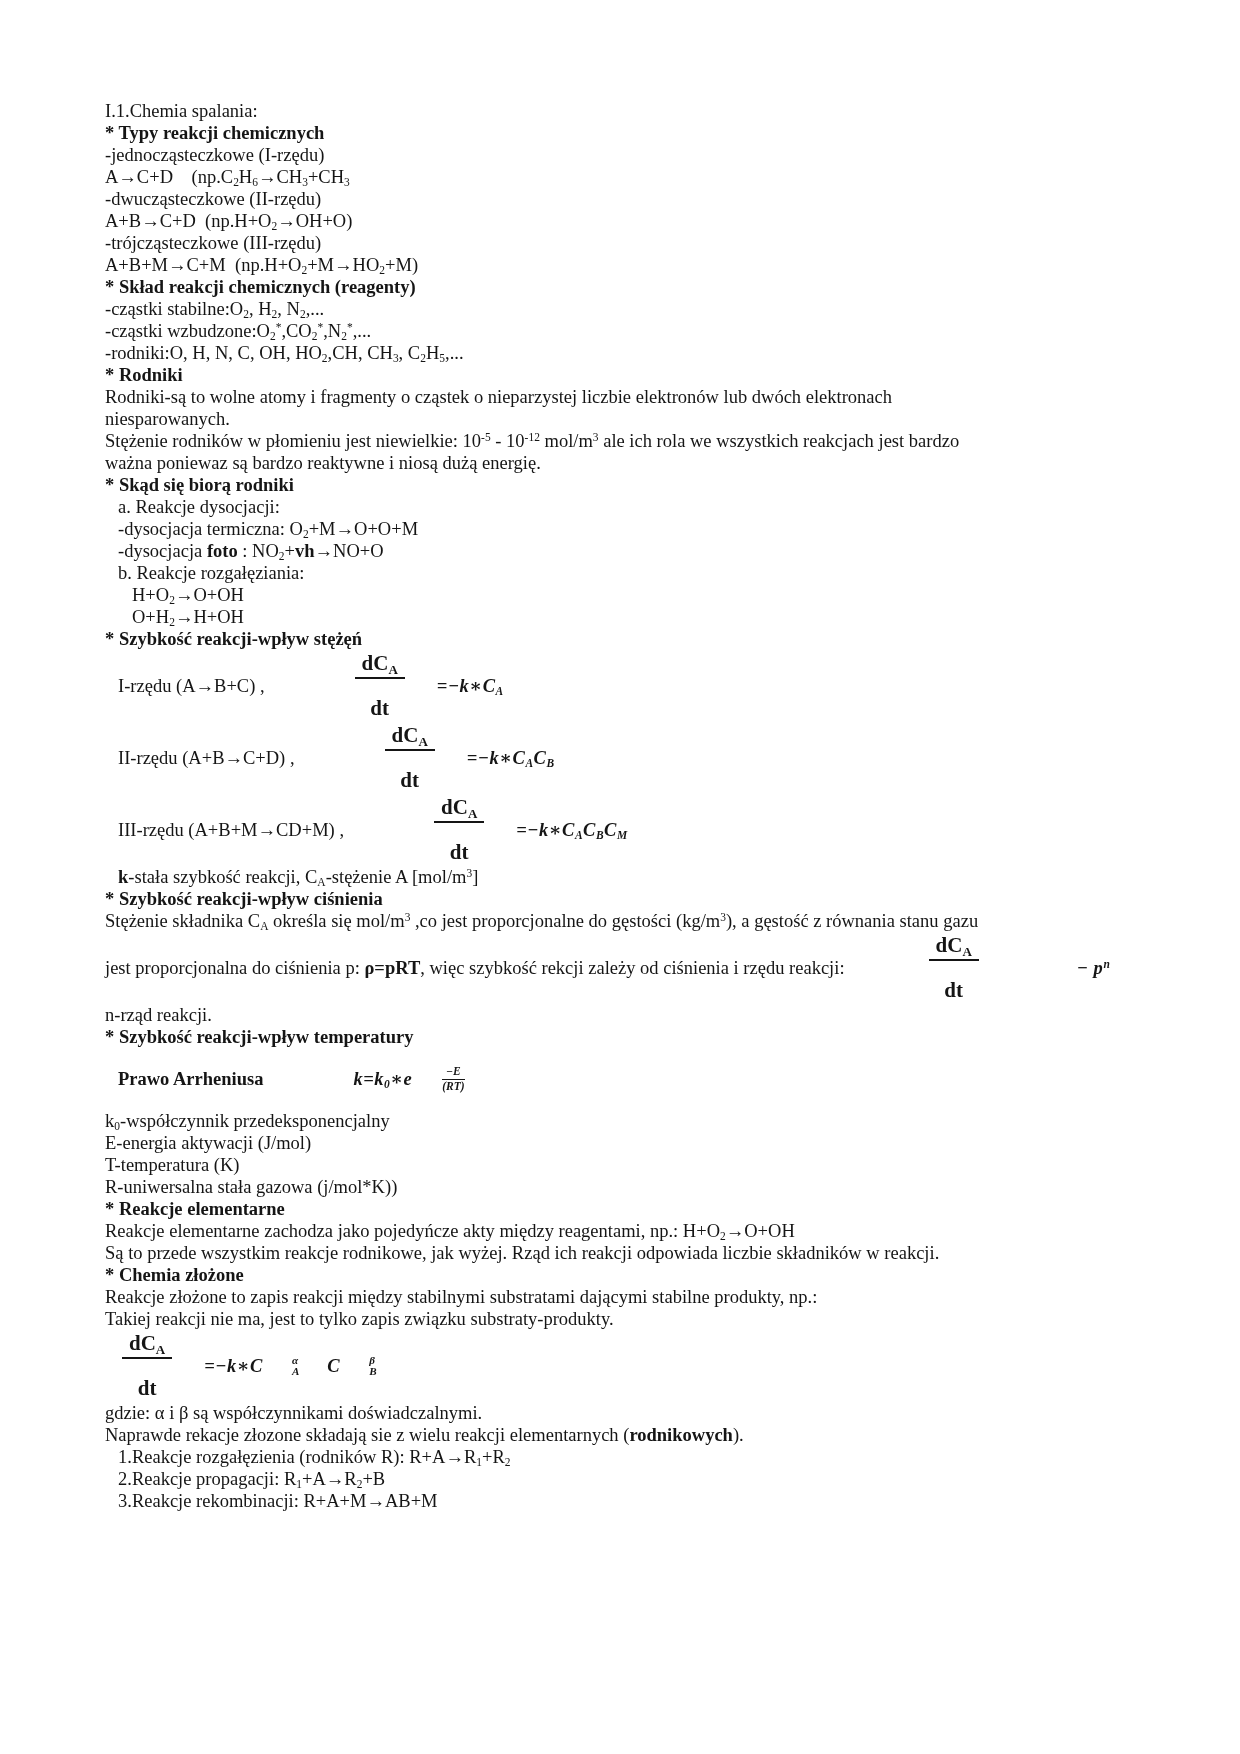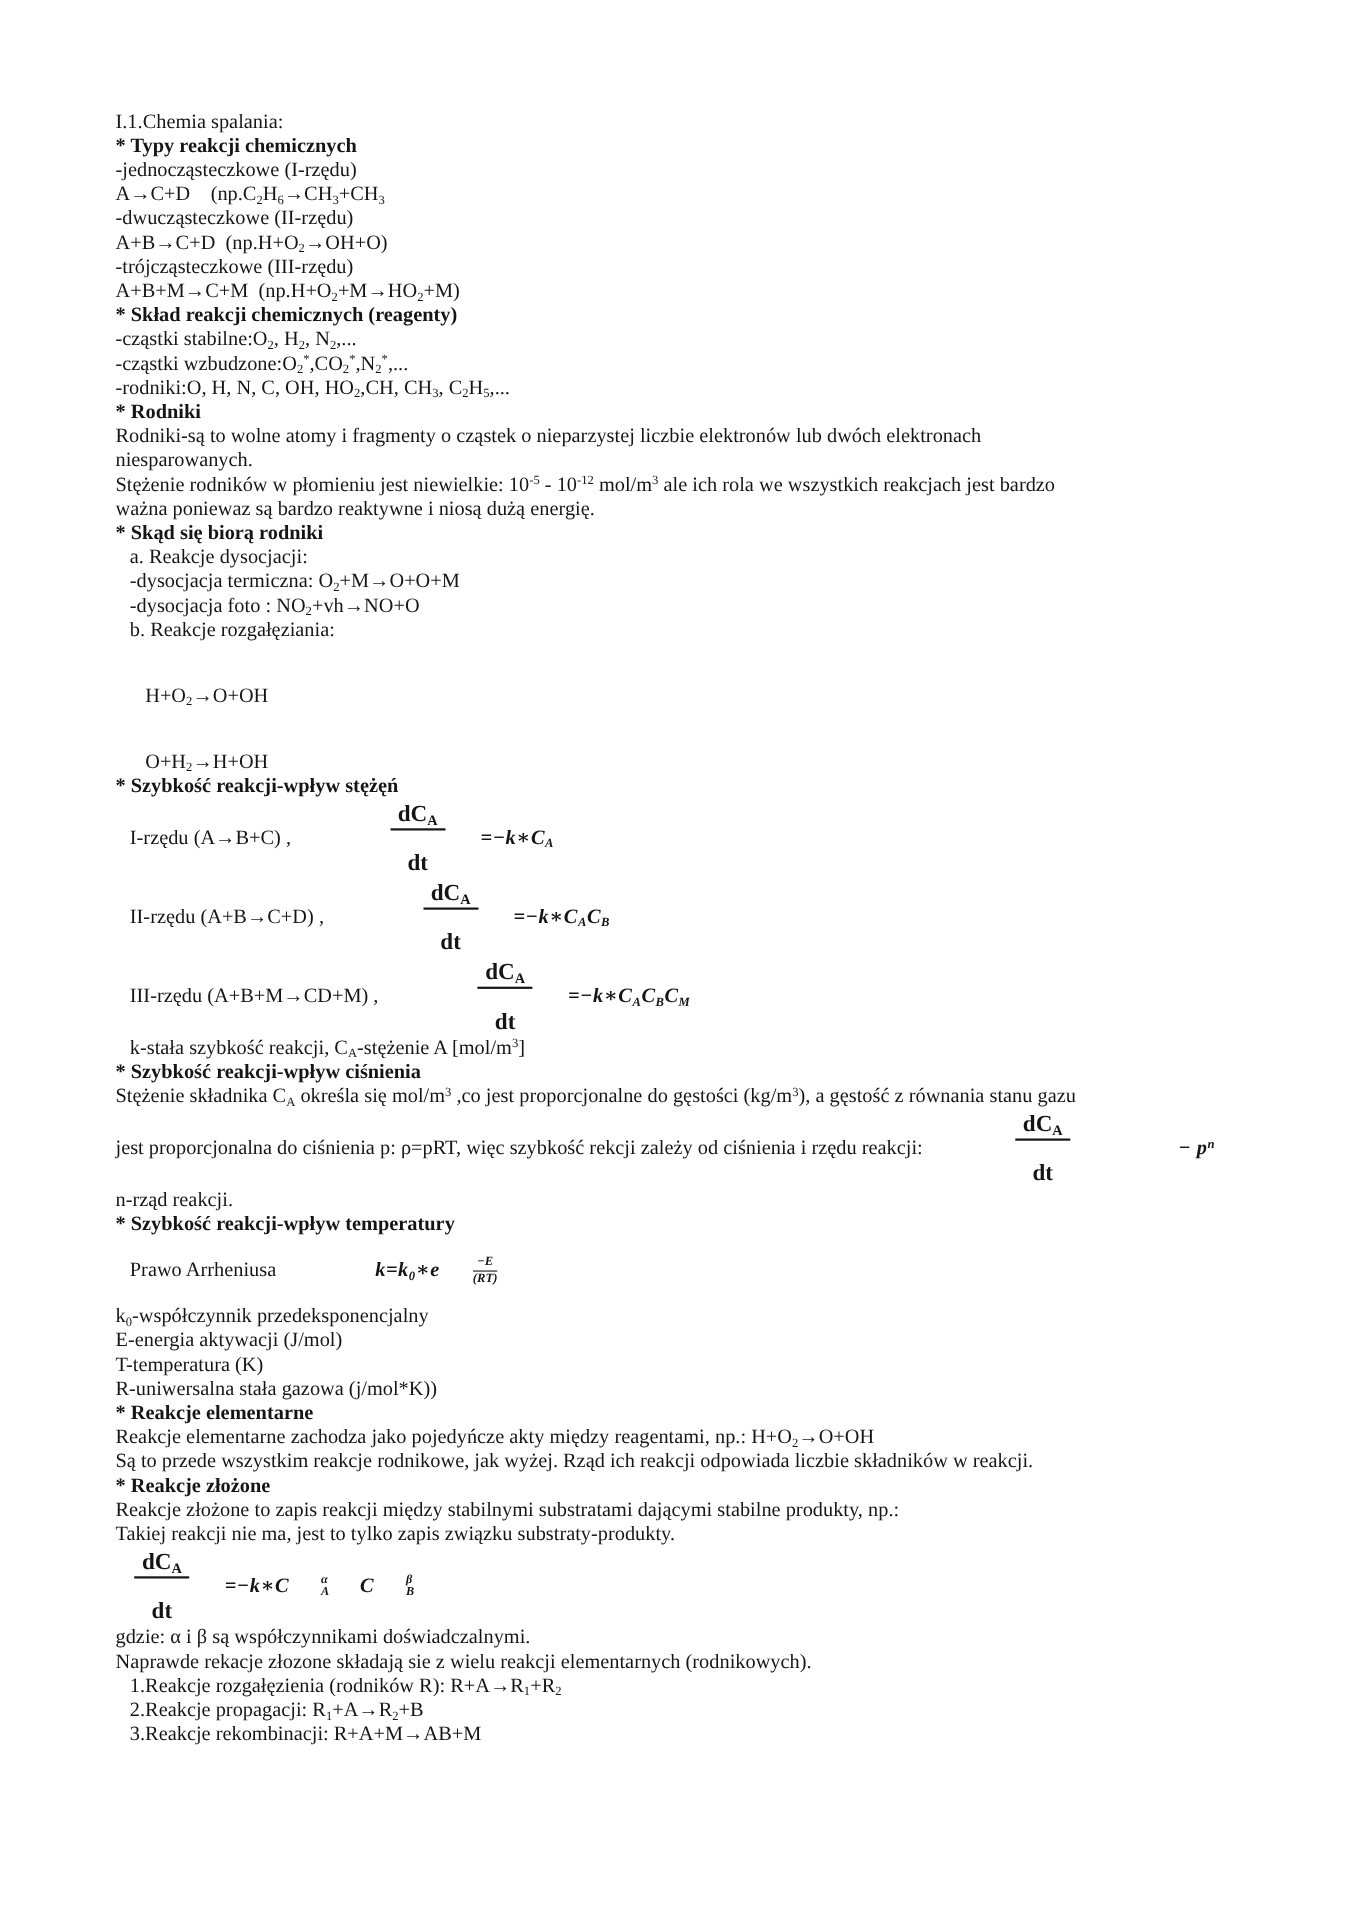--- a/index.html
+++ b/index.html
@@ -10,23 +10,23 @@
   }
   .page{
     box-sizing:border-box;
     width:1240px;height:1402px;
     padding:100px 60px 40px 105px;
     font-size:18.5px;line-height:22px;
   }
   .line{min-height:22px;white-space:nowrap;}
   .line.wrapok{white-space:normal;}
   .ind1{padding-left:13px;}
-  .ind2{padding-left:27px;margin-top:38px;}
+  .ind2{padding-left:27px;}
   .bold{font-weight:bold;}
-  b{font-weight:normal;}
+  b{font-weight:bold;}
   sub,sup{font-size:0.62em;line-height:0;}
   sub{vertical-align:-0.28em;}
   sup{vertical-align:0.5em;}
   .math{font-style:italic;font-weight:bold;letter-spacing:0.5px;}
   .formula-row{display:flex;align-items:center;min-height:62px;white-space:nowrap;gap:28px;}
   .gap{display:inline-block;flex-shrink:0;}
   .frac{
     display:inline-block;text-align:center;vertical-align:middle;
     font-weight:bold;font-size:21px;line-height:1.12;
     margin:2px 4px;
@@ -126,21 +126,21 @@
           <span class="fden">(RT)</span>
         </span>
       </div>
       <div class="line"><span>k<sub>0</sub>-współczynnik przedeksponencjalny</span></div>
       <div class="line"><span>E-energia aktywacji (J/mol)</span></div>
       <div class="line"><span>T-temperatura (K)</span></div>
       <div class="line"><span>R-uniwersalna stała gazowa (j/mol*K))</span></div>
       <div class="line bold"><span>* Reakcje elementarne</span></div>
       <div class="line"><span>Reakcje elementarne zachodza jako pojedyńcze akty między reagentami, np.: H+O<sub>2</sub>→O+OH</span></div>
       <div class="line"><span>Są to przede wszystkim reakcje rodnikowe, jak wyżej. Rząd ich reakcji odpowiada liczbie składników w reakcji.</span></div>
-      <div class="line bold"><span>* Reakcje złożone</span></div>
+      <div class="line bold"><span>* Chemia złożone</span></div>
       <div class="line"><span>Reakcje złożone to zapis reakcji między stabilnymi substratami dającymi stabilne produkty, np.:</span></div>
       <div class="line"><span>Takiej reakcji nie ma, jest to tylko zapis związku substraty-produkty.</span></div>
       <div class="formula-row ind1">
         <span class="frac">
           <span class="fnum">dC<sub>A</sub></span>
           <span class="fden">dt</span>
         </span>
         <span class="math">=−k∗C</span>
         <span class="stk">
           <span>α</span>

